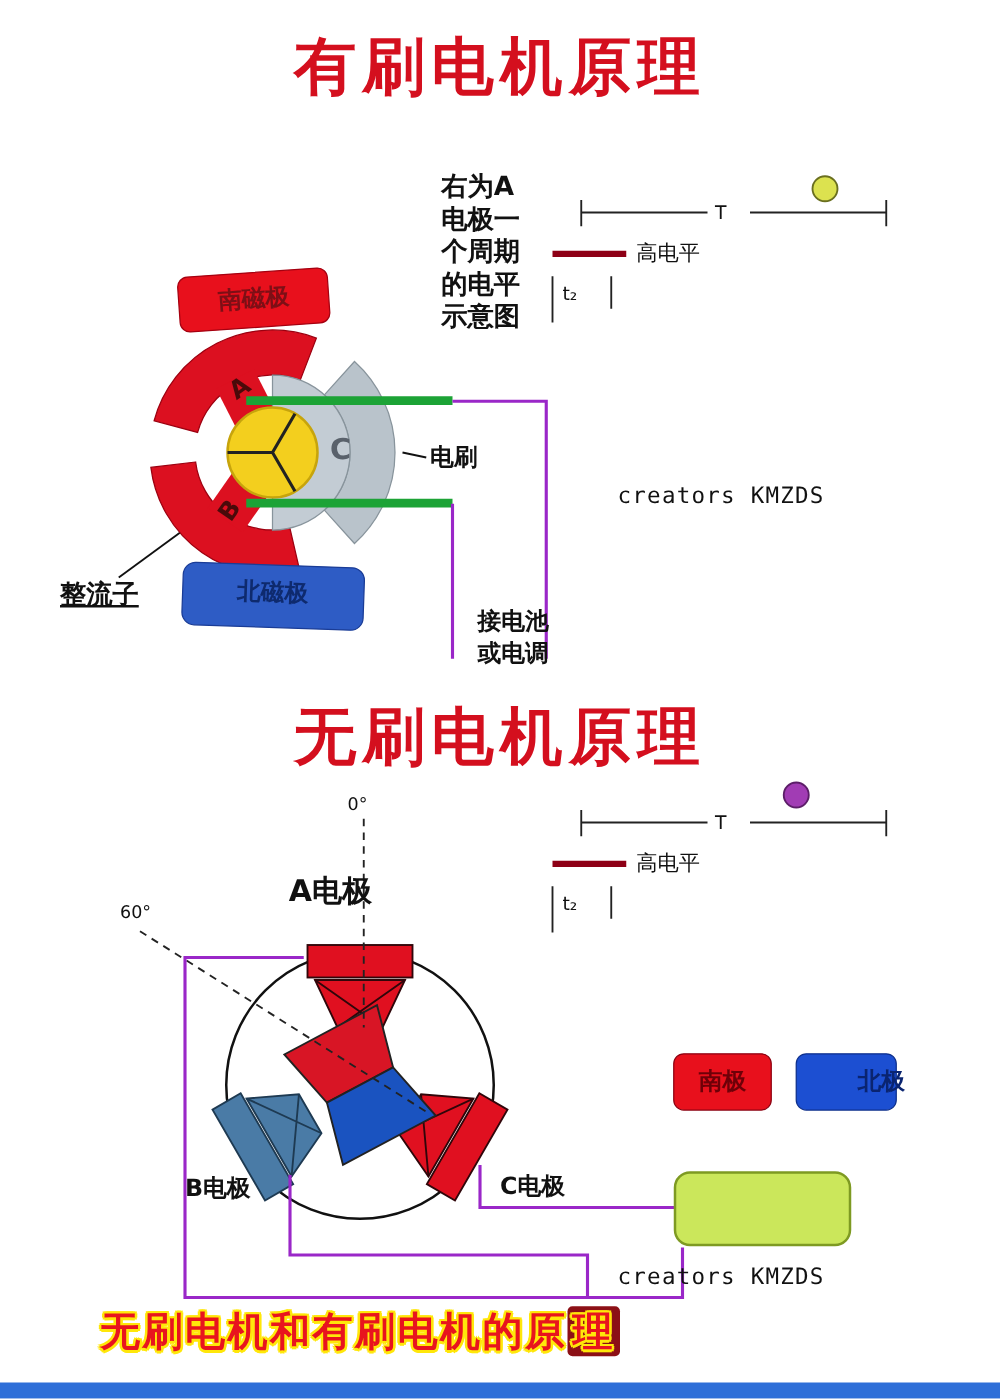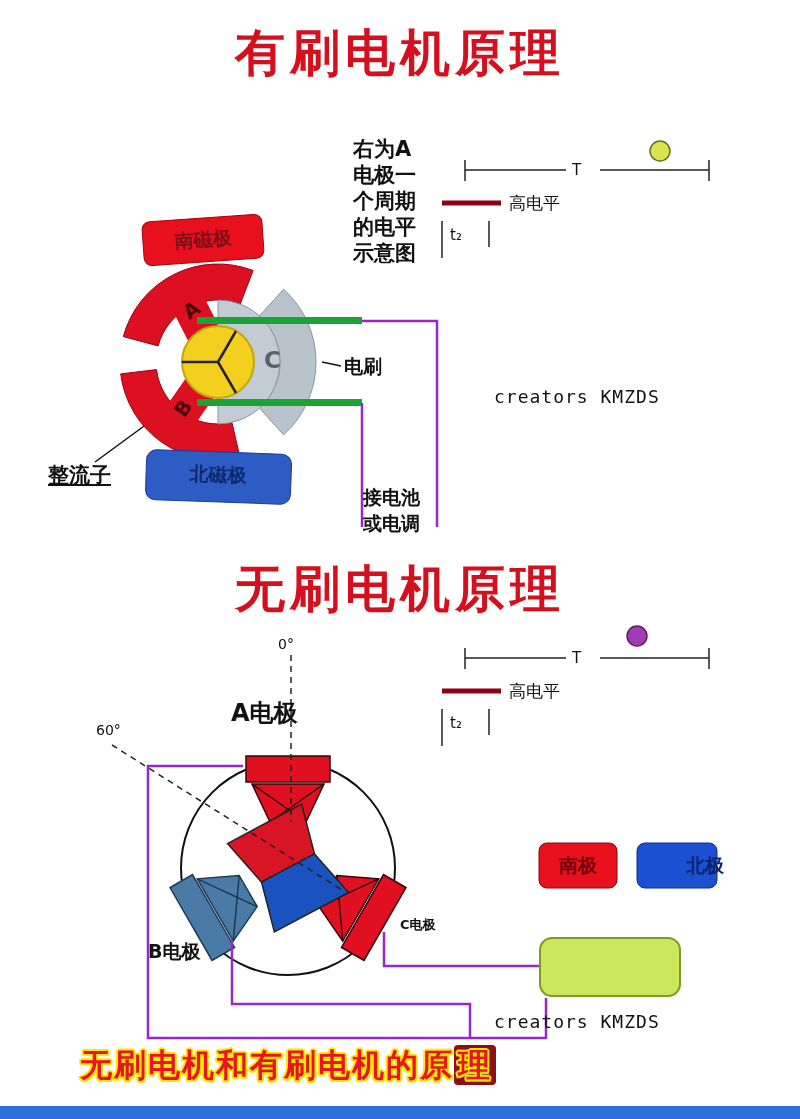--- a/index.html
+++ b/index.html
@@ -158,21 +158,21 @@
   <div class="lbl rot" style="left:176px;top:396px;font-size:20px;font-weight:700;color:#4a0a0a;transform:rotate(-55deg);">B</div>
 
   <div class="lbl" style="left:264px;top:346px;font-size:23px;font-weight:700;color:#59616b;">C</div>
 
   <div class="lbl bold" style="left:344px;top:355px;font-size:19px;">电刷</div>
 
   <div class="lbl bold" style="left:48px;top:462px;font-size:21px;text-decoration:underline;">整流子</div>
 
   <div class="lbl banner-text" style="left:150px;top:463px;width:136px;font-size:19px;color:#0e2a6e;transform:rotate(2deg);">北磁极</div>
 
-  <div class="lbl bold" style="left:363px;top:484px;font-size:19px;line-height:26px;">接电池
+  <div class="lbl bold" style="left:382px;top:484px;font-size:19px;line-height:26px;">接电池
 或电调</div>
 
   <div class="lbl" style="left:572px;top:161px;font-size:15px;">T</div>
   <div class="lbl" style="left:509px;top:193px;font-size:17px;">高电平</div>
   <div class="lbl" style="left:450px;top:226px;font-size:15px;">t₂</div>
 
   <div class="lbl mono" style="left:494px;top:386px;">creators KMZDS</div>
 
   <div class="lbl title" style="top:558px;">无刷电机原理</div>
 
@@ -182,21 +182,21 @@
   <div class="lbl bold" style="left:231px;top:698px;font-size:24px;">A电极</div>
 
   <div class="lbl" style="left:572px;top:649px;font-size:15px;">T</div>
   <div class="lbl" style="left:509px;top:681px;font-size:17px;">高电平</div>
   <div class="lbl" style="left:450px;top:714px;font-size:15px;">t₂</div>
 
   <div class="lbl banner-text" style="left:539px;top:854px;width:78px;font-size:19px;color:#6e0008;">南极</div>
   <div class="lbl banner-text" style="left:637px;top:854px;width:80px;font-size:19px;color:#0a2470;padding-left:28px;">北极</div>
 
   <div class="lbl bold" style="left:148px;top:940px;font-size:19px;">B电极</div>
-  <div class="lbl bold" style="left:400px;top:917px;font-size:13px;">C电极</div>
+  <div class="lbl bold" style="left:400px;top:938px;font-size:19px;">C电极</div>
 
 
   <div class="lbl mono" style="left:494px;top:1011px;">creators KMZDS</div>
 
   <div class="footer-caption">
     <span>无刷电机和有刷电机的原</span><span class="boxed">理</span>
   </div>
 
   <div id="bottom-bar"></div>
 

